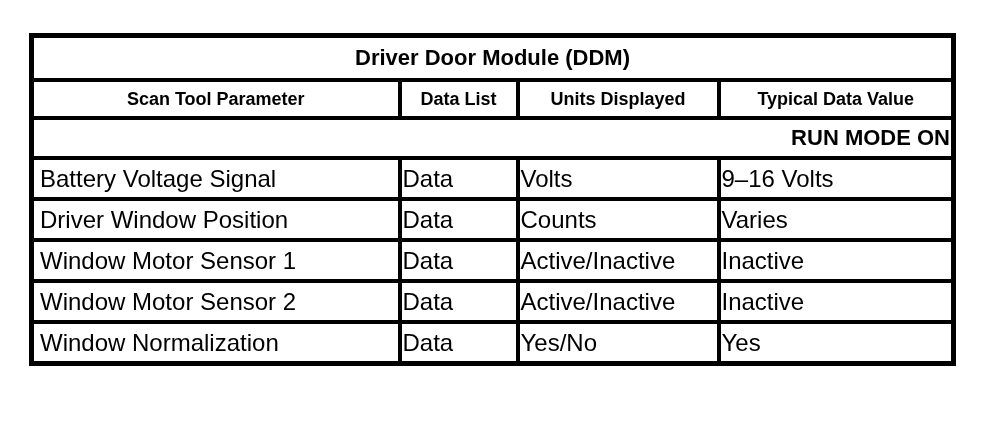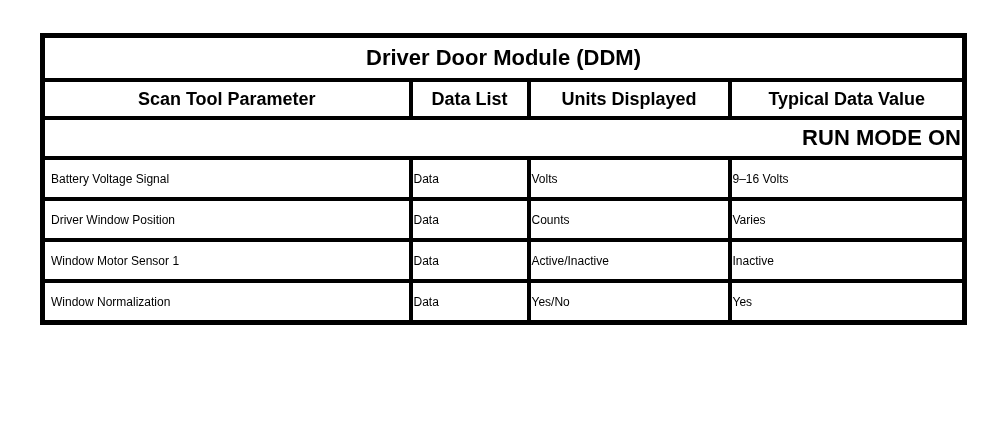--- a/index.html
+++ b/index.html
@@ -9,21 +9,21 @@
   }
   body {
     width: 992px;
     height: 432px;
     position: relative;
     font-family: "Liberation Sans", sans-serif;
     color: #000000;
   }
   table.ddm {
     position: absolute;
-    left: 40px;
+    left: 29px;
     top: 33px;
     width: 922px;
     border-collapse: collapse;
     table-layout: fixed;
     background: #4c1d95;
     border: 5px solid #000000;
   }
   table.ddm th,
   table.ddm td {
     border: 4px solid #000000;
@@ -46,21 +46,21 @@
     padding: 0 2px;
   }
   tr.section-row td {
     height: 34px;
     text-align: right;
     font-weight: bold;
     font-size: 22px;
   }
   tr.data-row td {
     height: 35px;
-    font-size: 12px;
+    font-size: 24px;
   }
   tr.data-row td.param {
     text-align: left;
     padding-left: 6px;
   }
   tr.data-row td.center {
     text-align: left;
   }
 </style>
 </head>
@@ -99,19 +99,25 @@
       <td class="center">Counts</td>
       <td class="center">Varies</td>
     </tr>
     <tr class="data-row">
       <td class="param">Window Motor Sensor 1</td>
       <td class="center">Data</td>
       <td class="center">Active/Inactive</td>
       <td class="center">Inactive</td>
     </tr>
     <tr class="data-row">
+      <td class="param">Window Motor Sensor 2</td>
+      <td class="center">Data</td>
+      <td class="center">Active/Inactive</td>
+      <td class="center">Inactive</td>
+    </tr>
+    <tr class="data-row">
       <td class="param">Window Normalization</td>
       <td class="center">Data</td>
       <td class="center">Yes/No</td>
       <td class="center">Yes</td>
     </tr>
   </tbody>
 </table>
 
 </body></html>

